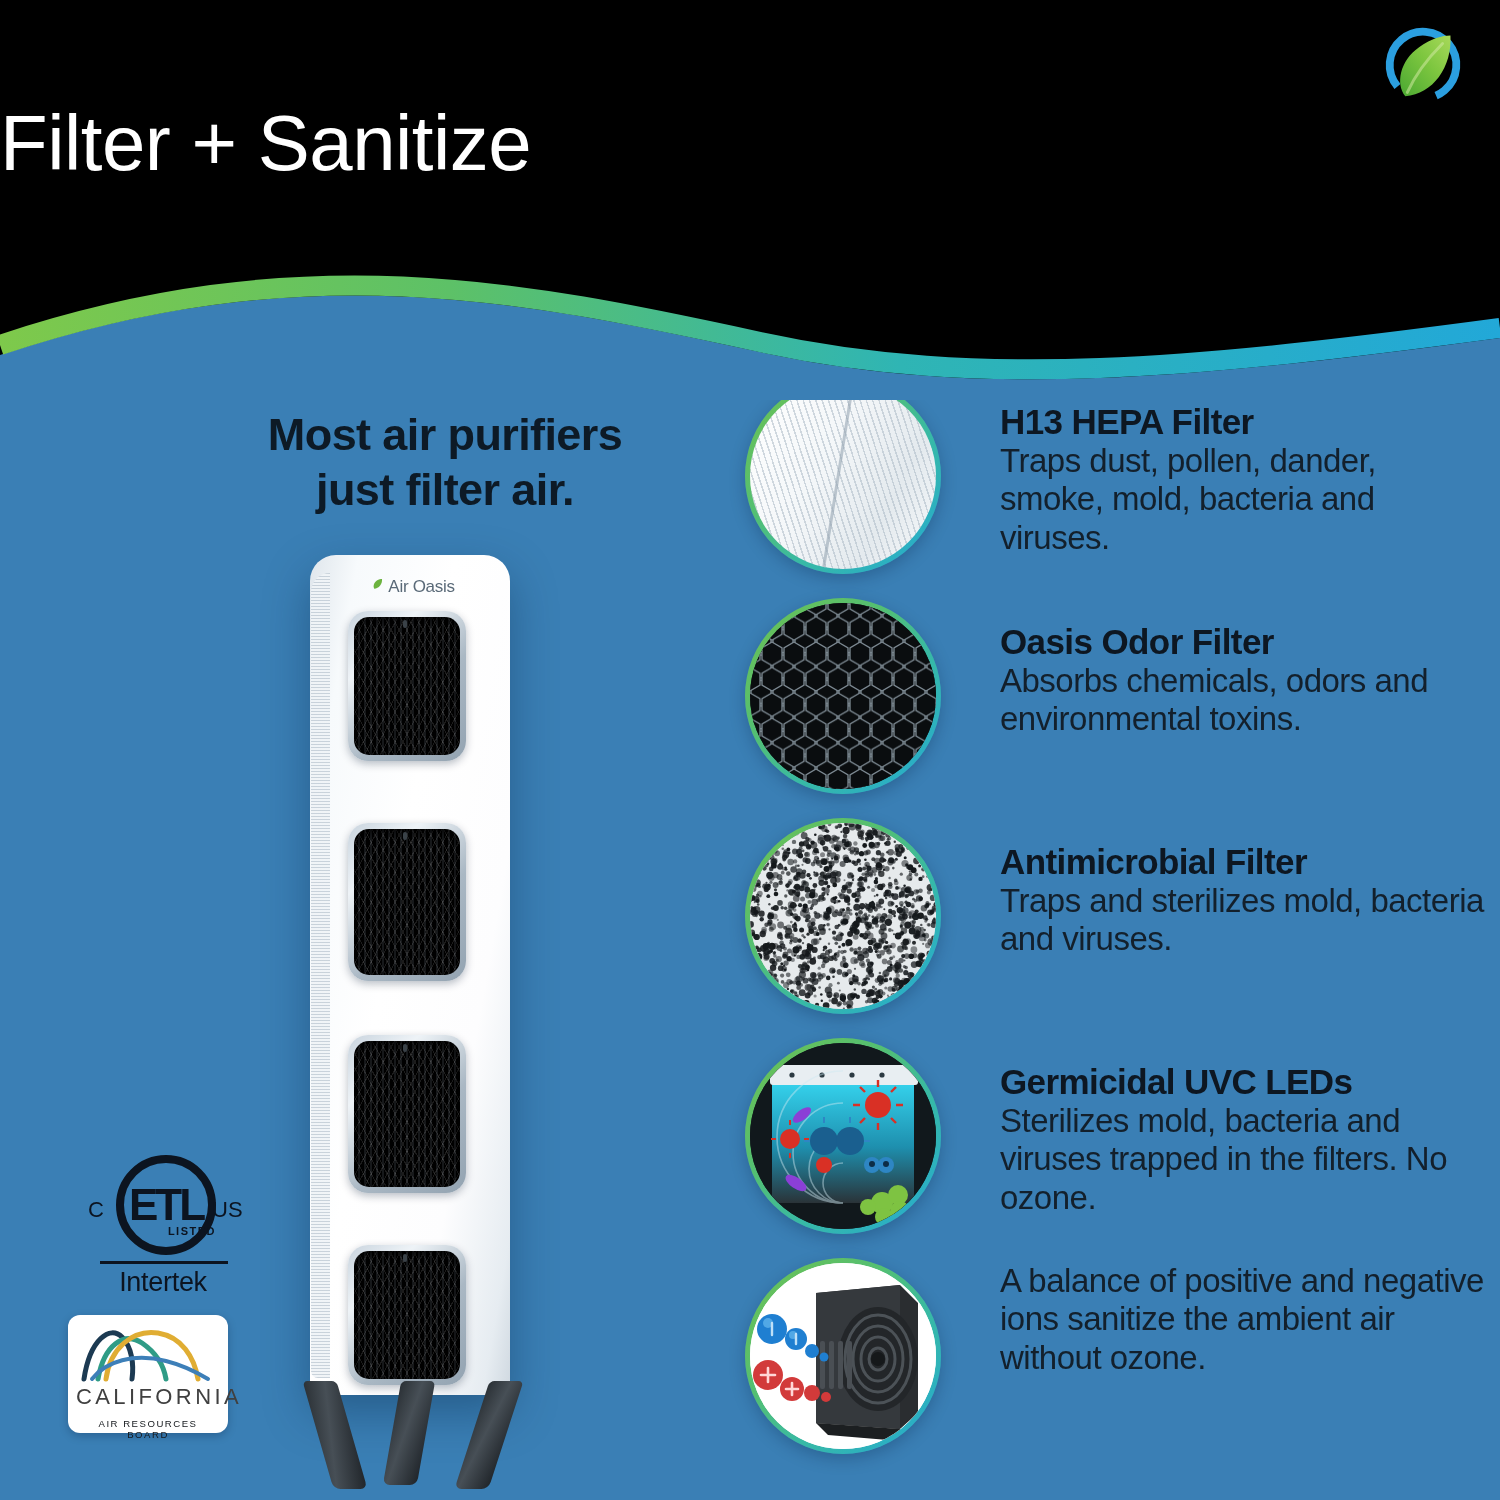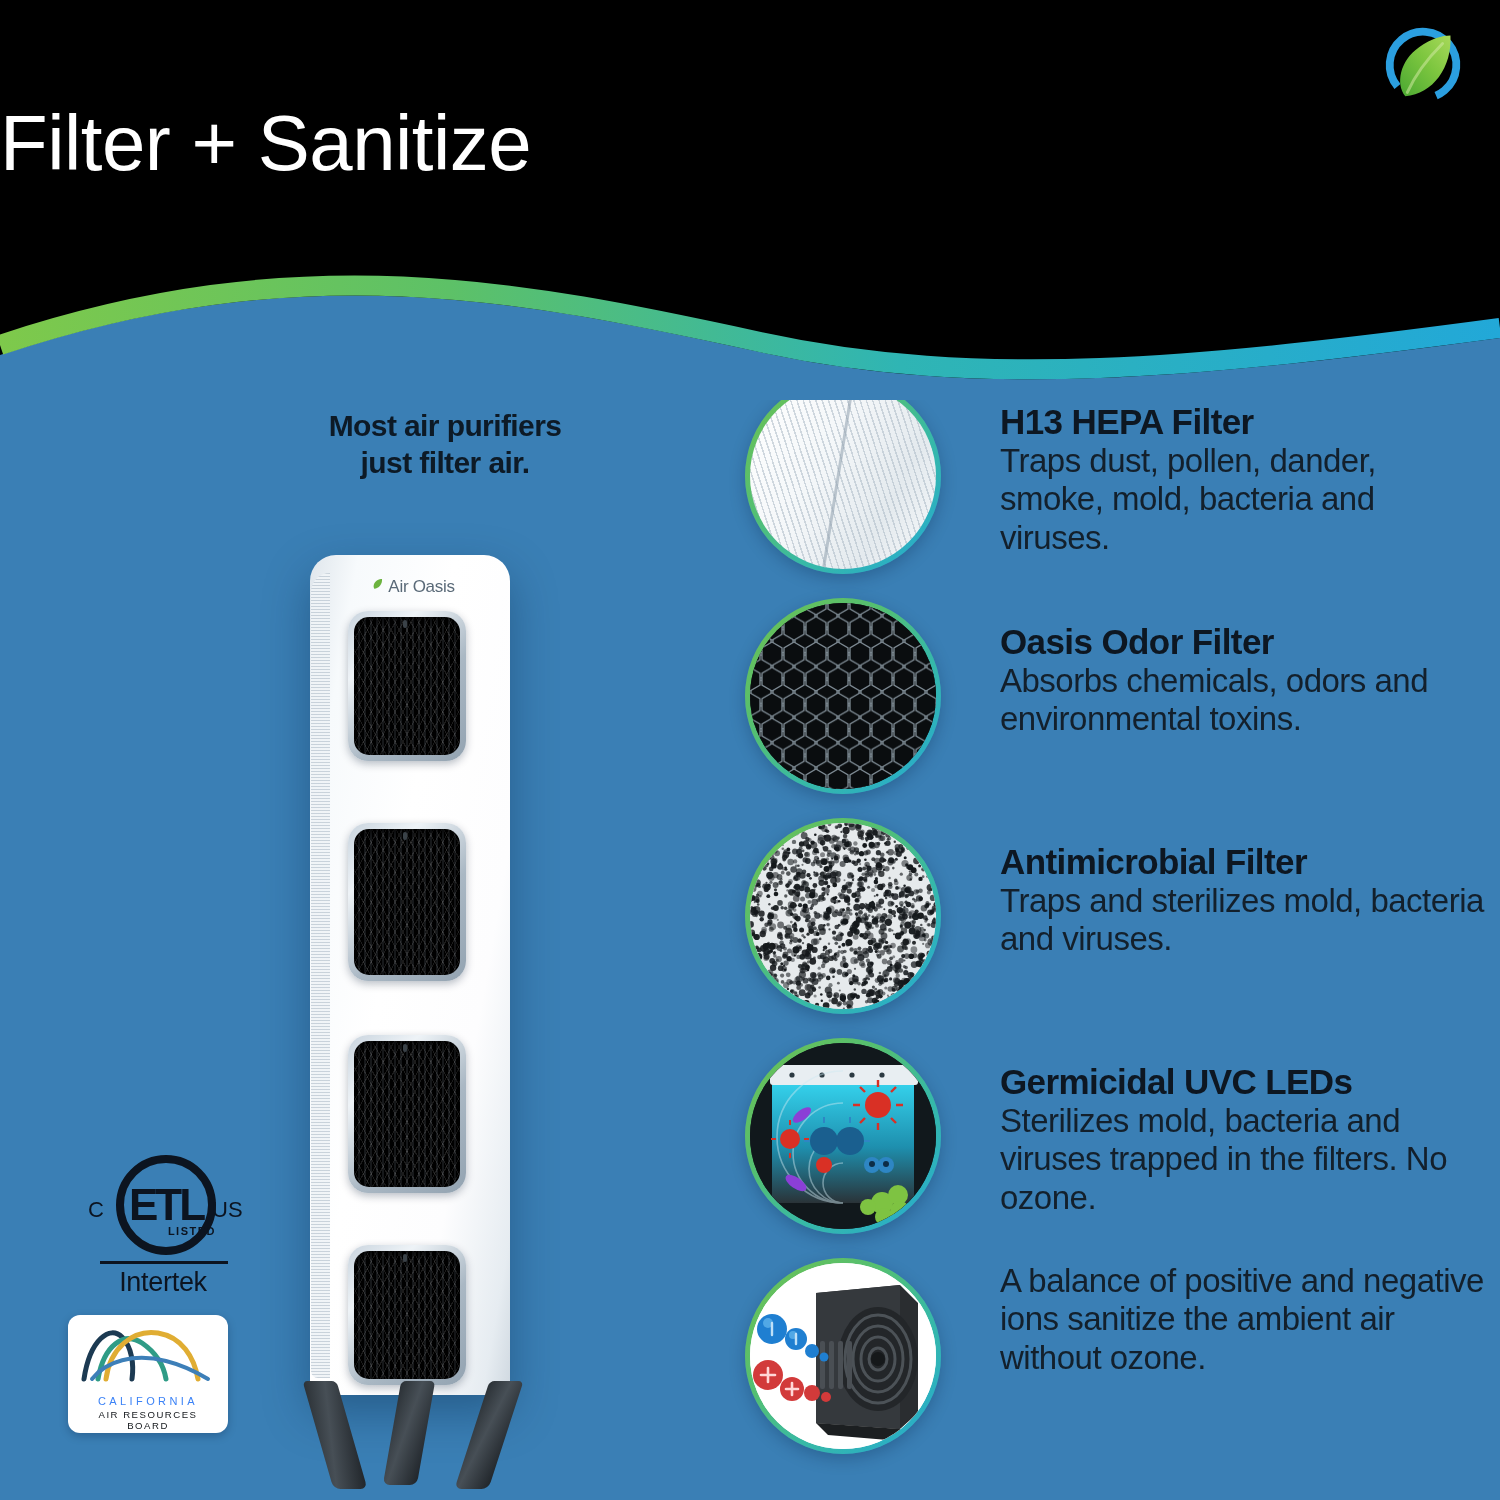--- a/index.html
+++ b/index.html
@@ -32,21 +32,21 @@
 
   
   #body-area {
     position:absolute; left:0; top:330px; width:1500px; height:1170px;
     z-index:1;
   }
 
   #left-heading {
     position:absolute; left:210px; top:78px; width:470px;
     text-align:center; color:#0d1a26;
-    font-size:30px; font-weight:bold; line-height:1.22;
+    font-size:45px; font-weight:bold; line-height:1.22;
     letter-spacing:-0.6px;
   }
 
   
   #device { position:absolute; left:296px; top:225px; width:230px; height:940px; }
 
   #device-body {
     position:absolute; left:14px; top:0; width:200px; height:840px;
     background:linear-gradient(100deg,#dfe6ec 0%,#f7fafc 14%,#ffffff 42%,#fdfdfe 72%,#e6ecf1 92%,#cfd8e0 100%);
     border-radius:26px 26px 10px 10px;
@@ -128,26 +128,26 @@
     font-size:27px; color:#0c1420; letter-spacing:-0.3px;
   }
 
   #carb-badge {
     position:absolute; left:68px; top:985px; width:160px; height:118px;
     background:#ffffff; border-radius:12px; padding:6px 8px;
     box-shadow:0 3px 9px rgba(0,20,50,.25);
   }
   #carb-arcs { display:block; margin:0 auto; }
   #carb-name {
-    text-align:center; font-size:11px; letter-spacing:3.4px;
-    color:#3b82f6; margin-top:12px;
+    text-align:center; font-size:22px; letter-spacing:3.4px;
+    color:#404040; margin-top:1px;
   }
   #carb-sub {
     text-align:center; font-size:9.6px; letter-spacing:1.5px;
-    color:#14181c; margin-top:2px;
+    color:#14181c; margin-top:8px;
   }
 
   
   #features { position:absolute; left:745px; top:48px; width:740px; }
   .feature-row { position:relative; height:220px; }
 
   .feature-thumb {
     position:absolute; left:0; top:0; width:196px; height:196px;
     border-radius:50%;
     background:linear-gradient(135deg,#6ec14f 0%,#53bf74 38%,#37b9a6 62%,#23a9d6 100%);

